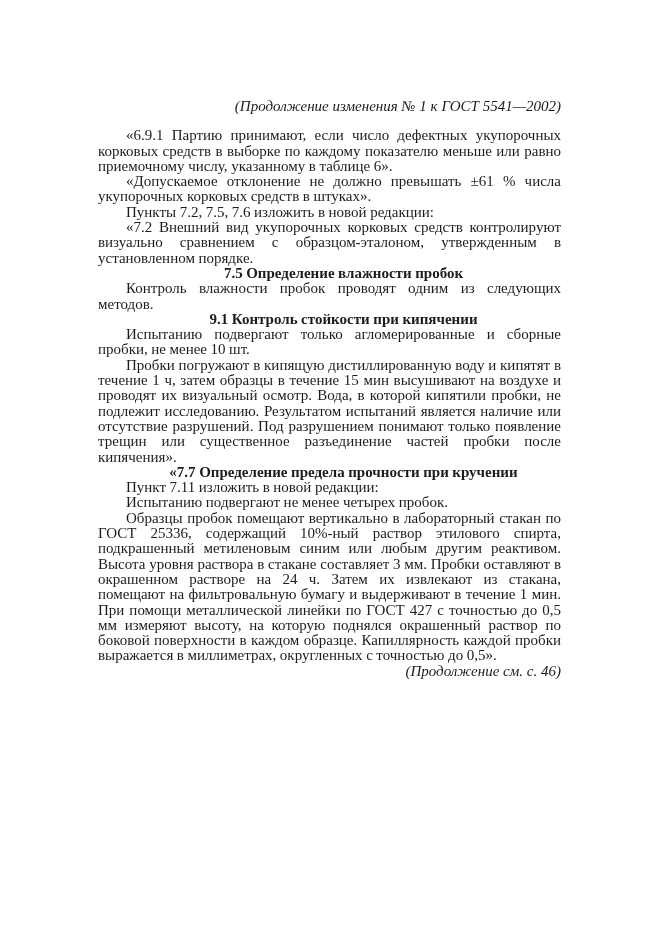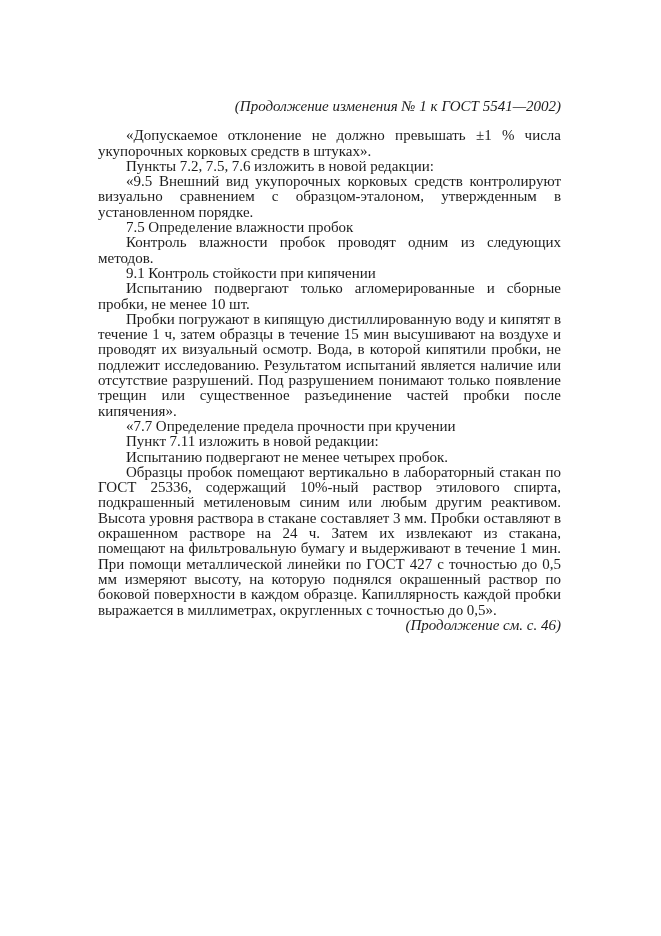--- a/index.html
+++ b/index.html
@@ -36,34 +36,35 @@
   }
   #paragraphs p {
     margin: 0;
     font-size: 15px;
     line-height: 15.3px;
     text-align: justify;
     text-indent: 28px;
     word-spacing: -0.2px;
   }
   #paragraphs p.bold {
-    font-weight: normal;
-    text-align: left;
+    font-weight: bold;
+    text-align: center;
   }
 </style>
 </head>
 <body>
 
 <div class="page">
   <div class="content">
     <div class="note header-note">(Продолжение изменения № 1 к ГОСТ 5541—2002)</div>
     <div id="paragraphs">
-        <p class="normal">«Допускаемое отклонение не должно превышать ±1 % числа укупорочных корковых средств в штуках».</p>
+        <p class="normal">«6.9.1 Партию принимают, если число дефектных укупорочных корковых средств в выборке по каждому показателю меньше или равно приемочному числу, указанному в таблице 6».</p>
+        <p class="normal">«Допускаемое отклонение не должно превышать ±61 % числа укупорочных корковых средств в штуках».</p>
         <p class="normal">Пункты 7.2, 7.5, 7.6 изложить в новой редакции:</p>
-        <p class="normal">«9.5 Внешний вид укупорочных корковых средств контролируют визуально сравнением с образцом-эталоном, утвержденным в установленном порядке.</p>
+        <p class="normal">«7.2 Внешний вид укупорочных корковых средств контролируют визуально сравнением с образцом-эталоном, утвержденным в установленном порядке.</p>
         <p class="bold">7.5 Определение влажности пробок</p>
         <p class="normal">Контроль влажности пробок проводят одним из следующих методов.</p>
         <p class="bold">9.1 Контроль стойкости при кипячении</p>
         <p class="normal">Испытанию подвергают только агломерированные и сборные пробки, не менее 10 шт.</p>
         <p class="normal">Пробки погружают в кипящую дистиллированную воду и кипятят в течение 1 ч, затем образцы в течение 15 мин высушивают на воздухе и проводят их визуальный осмотр. Вода, в которой кипятили пробки, не подлежит исследованию. Результатом испытаний является наличие или отсутствие разрушений. Под разрушением понимают только появление трещин или существенное разъединение частей пробки после кипячения».</p>
         <p class="bold">«7.7 Определение предела прочности при кручении</p>
         <p class="normal">Пункт 7.11 изложить в новой редакции:</p>
         <p class="normal">Испытанию подвергают не менее четырех пробок.</p>
         <p class="normal">Образцы пробок помещают вертикально в лабораторный стакан по ГОСТ 25336, содержащий 10%-ный раствор этилового спирта, подкрашенный метиленовым синим или любым другим реактивом. Высота уровня раствора в стакане составляет 3 мм. Пробки оставляют в окрашенном растворе на 24 ч. Затем их извлекают из стакана, помещают на фильтровальную бумагу и выдерживают в течение 1 мин. При помощи металлической линейки по ГОСТ 427 с точностью до 0,5 мм измеряют высоту, на которую поднялся окрашенный раствор по боковой поверхности в каждом образце. Капиллярность каждой пробки выражается в миллиметрах, округленных с точностью до 0,5».</p>
       </div>

